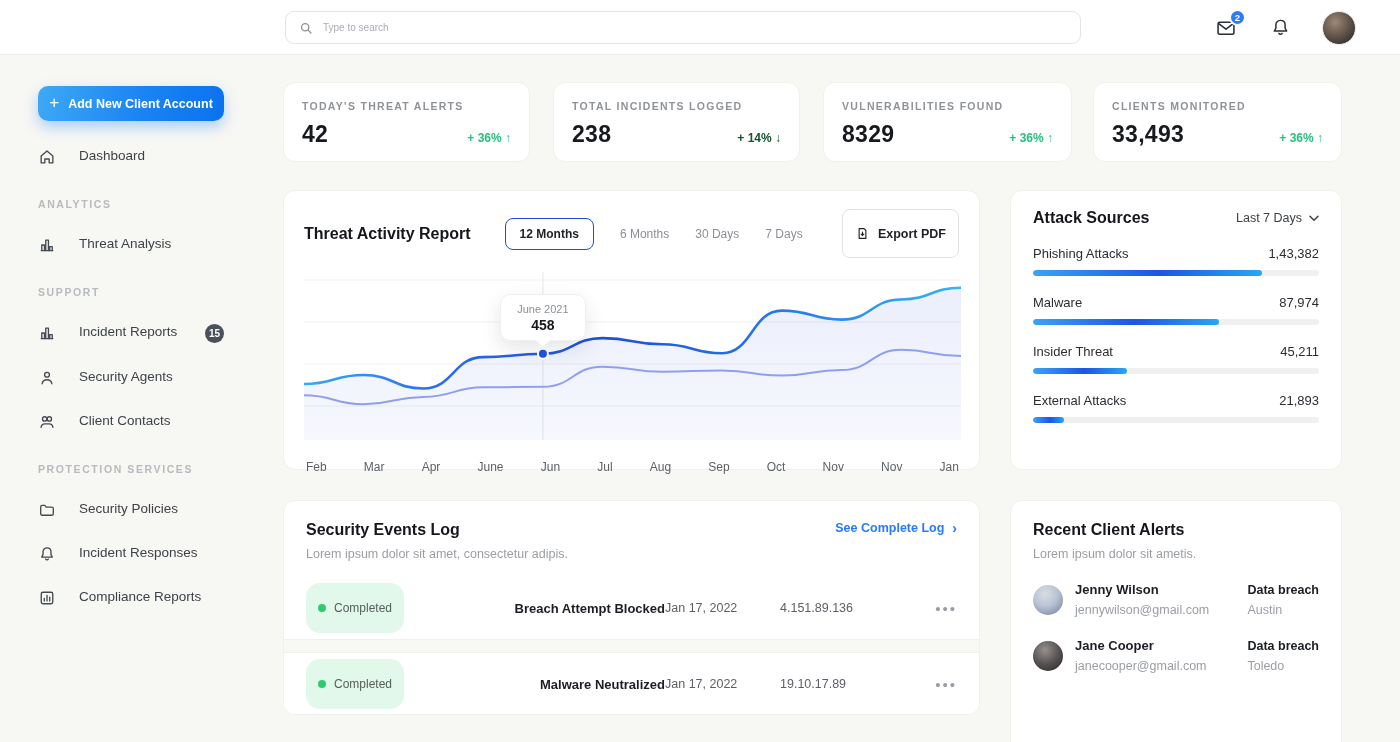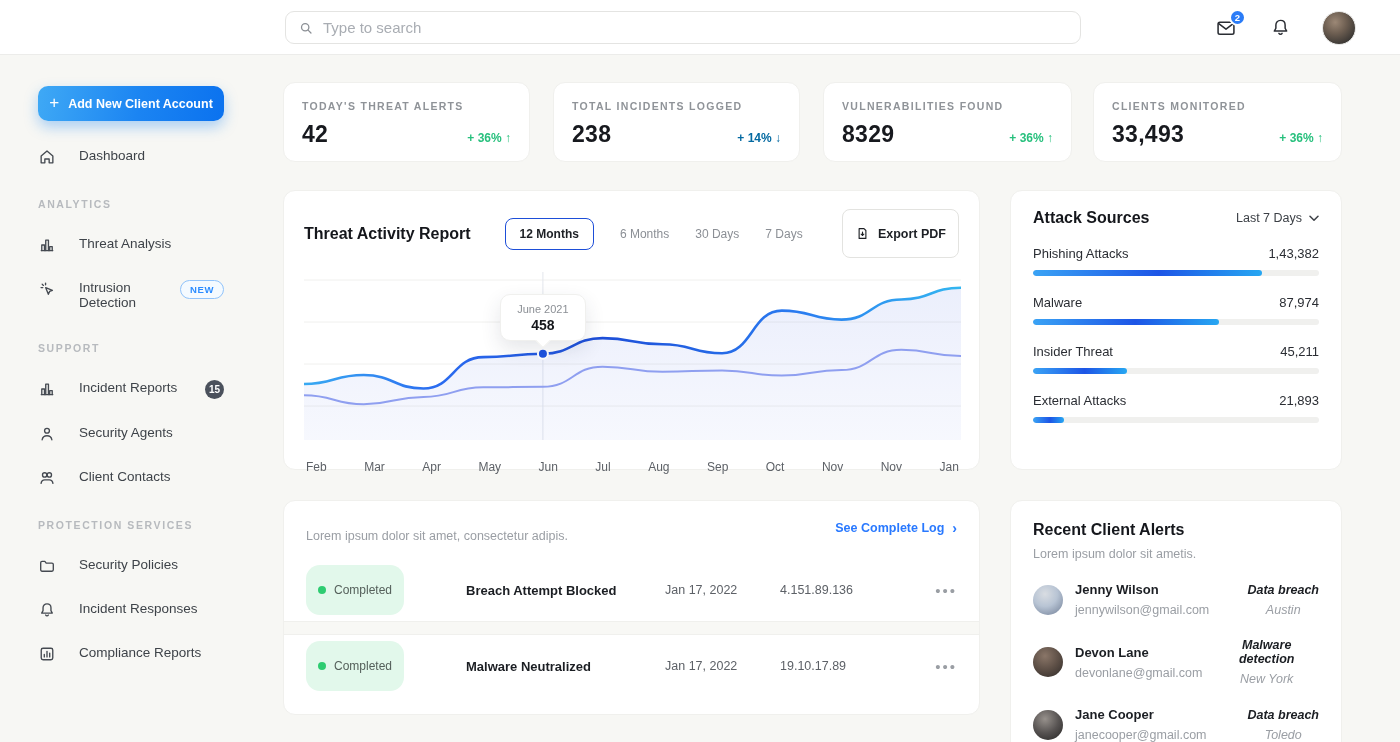--- a/index.html
+++ b/index.html
@@ -3,21 +3,21 @@
 <meta charset="utf-8">
 <style>
   * { margin:0; padding:0; box-sizing:border-box; }
   html,body { width:1400px; height:742px; overflow:hidden; }
   body { font-family:"Liberation Sans", sans-serif; background:#f7f7f4; color:#1d2025; }
   .page { position:relative; width:1400px; height:742px; overflow:hidden; }
 
   
   .topbar { position:absolute; top:0; left:0; width:1400px; height:55px; background:#ffffff; border-bottom:1px solid #ececea; z-index:5; }
   .search { position:absolute; left:285px; top:11px; width:796px; height:33px; border:1px solid #e4e4e2; border-radius:9px; background:#fff; display:flex; align-items:center; padding:0 12px; gap:9px; }
-  .search input { border:none; outline:none; flex:1; font-size:15px; color:#3c4046; font-family:"Liberation Sans", sans-serif; background:transparent; }
+  .search input { border:none; outline:none; flex:1; font-size:10px; color:#3c4046; font-family:"Liberation Sans", sans-serif; background:transparent; }
   .search input::placeholder { color:#a9adb3; }
   .top-icons { position:absolute; right:44px; top:0; height:55px; display:flex; align-items:center; gap:30px; }
   .icon-wrap { position:relative; width:24px; height:24px; display:flex; align-items:center; justify-content:center; cursor:pointer; }
   .mail-badge { position:absolute; top:-7px; right:-8px; min-width:17px; height:17px; border-radius:9px; background:#2b7cf7; border:2px solid #fff; color:#fff; font-size:9.5px; font-weight:bold; display:flex; align-items:center; justify-content:center; padding:0 3px; }
   .avatar { width:34px; height:34px; border-radius:50%; background:radial-gradient(circle at 38% 32%, #9c8876 0%, #6e5f52 38%, #3a3734 78%, #26242b 100%); border:1px solid #e5e5e3; cursor:pointer; }
 
   
   .sidebar { position:absolute; top:55px; left:0; width:262px; height:687px; padding:31px 38px 0 38px; }
   .add-btn { display:flex; align-items:center; justify-content:center; gap:9px; width:186px; height:35px; border:none; border-radius:10px; background:linear-gradient(100deg,#3fa9f5 0%,#1b84f2 55%,#0b72ef 100%); color:#fff; font-size:12.5px; font-weight:bold; cursor:pointer; box-shadow:0 6px 14px rgba(27,132,242,.35); font-family:"Liberation Sans", sans-serif; }
   .add-btn .plus { font-size:17px; font-weight:400; line-height:1; margin-top:-2px; }
@@ -31,21 +31,21 @@
   
   .card { position:absolute; background:#fff; border:1px solid #f0f0ed; border-radius:12px; }
 
   
   .stat-card { height:80px; padding:17px 18px 0 18px; }
   .stat-label { font-size:10.5px; letter-spacing:1.3px; color:#8f9398; font-weight:bold; }
   .stat-row { display:flex; align-items:flex-end; justify-content:space-between; margin-top:9px; }
   .stat-value { font-size:23px; font-weight:bold; color:#17191e; letter-spacing:.3px; }
   .stat-delta { font-size:12px; font-weight:bold; margin-bottom:3px; }
   .delta-up { color:#27c07d; }
-  .delta-down { color:#0369a1; }
+  .delta-down { color:#14532d; }
 
   
   .threat-card { left:283px; top:190px; width:697px; height:280px; padding:18px 20px 0 20px; }
   .threat-head { display:flex; align-items:center; }
   .card-title { font-size:16px; font-weight:bold; color:#15171c; }
   .tabs { display:flex; align-items:center; gap:26px; margin-left:34px; }
   .tab { font-size:12px; color:#8b8f95; cursor:pointer; white-space:nowrap; }
   .tab.active { color:#1d2025; font-weight:bold; border:1px solid #1d4ed8; background:#fff; border-radius:8px; padding:8px 14px; }
   .export-btn { margin-left:auto; display:flex; align-items:center; gap:8px; border:1px solid #e3e3e0; background:#fff; border-radius:8px; padding:16px 12px; font-size:12.5px; font-weight:bold; color:#1d2025; cursor:pointer; font-family:"Liberation Sans", sans-serif; }
   .chart-wrap { position:relative; margin-top:14px; width:657px; height:168px; }
@@ -72,35 +72,35 @@
   .events-card { left:283px; top:500px; width:697px; height:215px; overflow:hidden; }
   .events-head { display:flex; align-items:flex-start; justify-content:space-between; padding:20px 22px 0 22px; }
   .card-sub { font-size:12.5px; color:#9a9ea4; margin-top:8px; }
   .see-log { display:flex; align-items:center; gap:8px; font-size:12.5px; color:#2979ff; font-weight:bold; cursor:pointer; }
   .see-log .arrow { font-size:14px; line-height:1; }
   .ev-rows { margin-top:16px; }
   .ev-row { display:grid; grid-template-columns:160px 1fr 115px 135px 42px; align-items:center; height:62px; padding:0 22px; background:#fff; }
   .ev-divider { height:14px; background:#f8f8f5; border-top:1px solid #f0f0ed; border-bottom:1px solid #f0f0ed; }
   .status-pill { display:inline-flex; align-items:center; gap:8px; background:#e2f8eb; border-radius:14px; padding:18px 12px; font-size:12px; color:#55605b; width:fit-content; }
   .status-dot { width:8px; height:8px; border-radius:50%; background:#2ecc71; }
-  .ev-name { font-size:13px; font-weight:bold; color:#1b1e23; }
+  .ev-name { font-size:13px; font-weight:bold; color:#1b1e23;text-align:right; }
   .ev-date, .ev-ip { font-size:12.5px; color:#5d6167; }
   .ev-menu { color:#9a9ea4; font-size:15px; letter-spacing:2px; cursor:pointer; text-align:right; }
 
   
   .alerts-card { left:1010px; top:500px; width:332px; height:320px; padding:20px 22px 0 22px; }
   .al-item { display:flex; align-items:center; margin-top:21px; gap:12px; }
   .al-avatar { width:30px; height:30px; border-radius:50%; flex:0 0 30px; }
   .av-1 { background:radial-gradient(circle at 40% 30%, #d9dde2 0%, #b8c4d4 45%, #6e7c94 100%); }
   .av-2 { background:radial-gradient(circle at 40% 30%, #8a7668 0%, #5d4f46 50%, #2e2a28 100%); }
   .av-3 { background:radial-gradient(circle at 40% 30%, #97918c 0%, #575352 50%, #242322 100%); }
   .al-main { flex:1; }
   .al-name { font-size:13px; font-weight:bold; color:#1b1e23; }
   .al-email { font-size:12.5px; color:#9a9ea4; margin-top:6px; }
-  .al-right { text-align:center;font-style:italic; }
+  .al-right { text-align:left; }
   .al-type { font-size:12.5px; color:#1b1e23; font-weight:bold; }
   .al-city { font-size:12.5px; color:#9a9ea4; margin-top:6px; }
   .al-item:first-of-type { margin-top:24px; }
 
   svg.ic { display:block; }
 </style>
 </head>
 <body>
 
 <div class="page">
@@ -149,30 +149,20 @@
     <div class="nav-item">
       <svg class="ic" width="18" height="18" viewBox="0 0 20 20" fill="none" stroke="#454a51" stroke-width="1.5" stroke-linecap="round" stroke-linejoin="round">
           <path d="M4.2 16.2 V10 h3 v6.2"></path>
           <path d="M8.6 16.2 V4.6 h3 v11.6"></path>
           <path d="M13 16.2 v-4.4 h2.8 v4.4"></path>
           <path d="M3.6 16.2 h12.8"></path>
         </svg>
       <span class="lbl">Threat Analysis</span>
     </div>
 
-    <div class="nav-item">
-      <svg class="ic" width="18" height="18" viewBox="0 0 20 20" fill="none" stroke="#454a51" stroke-width="1.5" stroke-linecap="round" stroke-linejoin="round">
-          <path d="M8.6 8.6 L16 11.4 L12.9 12.7 L11.5 15.9 Z"></path>
-          <path d="M4.6 4.6 L6 6"></path>
-          <path d="M3.4 8.4 H5.3"></path>
-          <path d="M8.4 3.4 V5.3"></path>
-        </svg>
-      <span class="lbl">Intrusion Detection</span>
-      <span class="pill-new">NEW</span>
-    </div>
 
     <div class="sec-title">SUPPORT</div>
 
     <div class="nav-item">
       <svg class="ic" width="18" height="18" viewBox="0 0 20 20" fill="none" stroke="#454a51" stroke-width="1.5" stroke-linecap="round" stroke-linejoin="round">
           <path d="M4.2 16.2 V10 h3 v6.2"></path>
           <path d="M8.6 16.2 V4.6 h3 v11.6"></path>
           <path d="M13 16.2 v-4.4 h2.8 v4.4"></path>
           <path d="M3.6 16.2 h12.8"></path>
         </svg>
@@ -303,21 +293,21 @@
             <path d="M0,112C29.863636363636363,112 29.863636363636363,103.04 59.72727272727273,103.04C89.5909090909091,103.04 89.5909090909091,116.48 119.45454545454545,116.48C149.3181818181818,116.48 149.3181818181818,85.12 179.1818181818182,85.12C209.04545454545456,85.12 209.04545454545456,81.76 238.9090909090909,81.76C268.77272727272725,81.76 268.77272727272725,66.08 298.6363636363636,66.08C328.5,66.08 328.5,72.24000000000001 358.3636363636364,72.24000000000001C388.22727272727275,72.24000000000001 388.22727272727275,81.19999999999999 418.09090909090907,81.19999999999999C447.95454545454544,81.19999999999999 447.95454545454544,38.639999999999986 477.8181818181818,38.639999999999986C507.68181818181813,38.639999999999986 507.68181818181813,47.599999999999994 537.5454545454545,47.599999999999994C567.4090909090909,47.599999999999994 567.4090909090909,27.439999999999998 597.2727272727273,27.439999999999998C627.1363636363636,27.439999999999998 627.1363636363636,15.680000000000007 657,15.680000000000007L657,168L0,168Z" fill="url(#areaGrad)" stroke="none"></path>
             <path d="M0,123.2C29.863636363636363,123.2 29.863636363636363,132.16 59.72727272727273,132.16C89.5909090909091,132.16 89.5909090909091,124.88 119.45454545454545,124.88C149.3181818181818,124.88 149.3181818181818,115.36 179.1818181818182,115.36C209.04545454545456,115.36 209.04545454545456,114.80000000000001 238.9090909090909,114.80000000000001C268.77272727272725,114.80000000000001 268.77272727272725,94.64 298.6363636363636,94.64C328.5,94.64 328.5,99.67999999999999 358.3636363636364,99.67999999999999C388.22727272727275,99.67999999999999 388.22727272727275,98.56 418.09090909090907,98.56C447.95454545454544,98.56 447.95454545454544,103.6 477.8181818181818,103.6C507.68181818181813,103.6 507.68181818181813,98 537.5454545454545,98C567.4090909090909,98 567.4090909090909,77.84 597.2727272727273,77.84C627.1363636363636,77.84 627.1363636363636,84 657,84" fill="none" stroke="#8f9ff0" stroke-width="2" stroke-linecap="round"></path>
             <path d="M0,112C29.863636363636363,112 29.863636363636363,103.04 59.72727272727273,103.04C89.5909090909091,103.04 89.5909090909091,116.48 119.45454545454545,116.48C149.3181818181818,116.48 149.3181818181818,85.12 179.1818181818182,85.12C209.04545454545456,85.12 209.04545454545456,81.76 238.9090909090909,81.76C268.77272727272725,81.76 268.77272727272725,66.08 298.6363636363636,66.08C328.5,66.08 328.5,72.24000000000001 358.3636363636364,72.24000000000001C388.22727272727275,72.24000000000001 388.22727272727275,81.19999999999999 418.09090909090907,81.19999999999999C447.95454545454544,81.19999999999999 447.95454545454544,38.639999999999986 477.8181818181818,38.639999999999986C507.68181818181813,38.639999999999986 507.68181818181813,47.599999999999994 537.5454545454545,47.599999999999994C567.4090909090909,47.599999999999994 567.4090909090909,27.439999999999998 597.2727272727273,27.439999999999998C627.1363636363636,27.439999999999998 627.1363636363636,15.680000000000007 657,15.680000000000007" fill="none" stroke="url(#lineGrad)" stroke-width="2.6" stroke-linecap="round"></path>
             <circle cx="238.9090909090909" cy="81.76" r="5" fill="#1d53e0" stroke="#fff" stroke-width="2"></circle>
           </g>
       </svg>
       <div class="months" id="months-row">
           <span>Feb</span>
           <span>Mar</span>
           <span>Apr</span>
-          <span>May</span>
+          <span>June</span>
           <span>Jun</span>
           <span>Jul</span>
           <span>Aug</span>
           <span>Sep</span>
           <span>Oct</span>
           <span>Nov</span>
           <span>Nov</span>
           <span>Jan</span>
         </div>
     </div>
@@ -368,20 +358,21 @@
       </div>
       <div class="bar-track">
           <div class="bar-fill" style="width: 11%;"></div>
         </div>
     </div>
   </section>
 
   <section class="card events-card">
     <div class="events-head">
       <div>
+        <h2 class="card-title">Security Events Log</h2>
         <div class="card-sub">Lorem ipsum dolor sit amet, consectetur adipis.</div>
       </div>
       <div class="see-log">
         <span>See Complete Log</span>
         <span class="arrow">›</span>
       </div>
     </div>
 
     <div class="ev-rows">
       <div class="ev-row">
@@ -417,31 +408,20 @@
       <div class="al-main">
         <div class="al-name">Jenny Wilson</div>
         <div class="al-email">jennywilson@gmail.com</div>
       </div>
       <div class="al-right">
         <div class="al-type">Data breach</div>
         <div class="al-city">Austin</div>
       </div>
     </div>
 
-    <div class="al-item">
-      <div class="al-avatar av-2"></div>
-      <div class="al-main">
-        <div class="al-name">Devon Lane</div>
-        <div class="al-email">devonlane@gmail.com</div>
-      </div>
-      <div class="al-right">
-        <div class="al-type">Malware detection</div>
-        <div class="al-city">New York</div>
-      </div>
-    </div>
 
     <div class="al-item">
       <div class="al-avatar av-3"></div>
       <div class="al-main">
         <div class="al-name">Jane Cooper</div>
         <div class="al-email">janecooper@gmail.com</div>
       </div>
       <div class="al-right">
         <div class="al-type">Data breach</div>
         <div class="al-city">Toledo</div>

